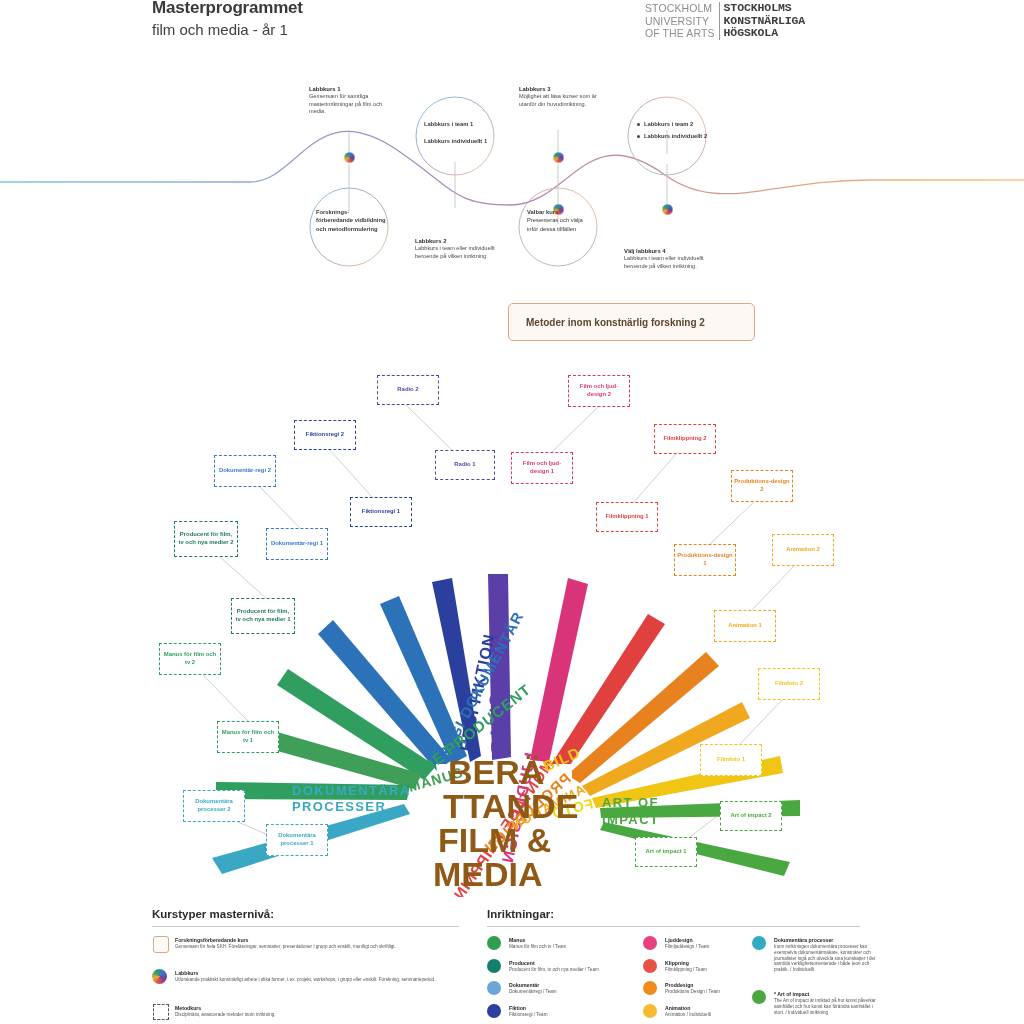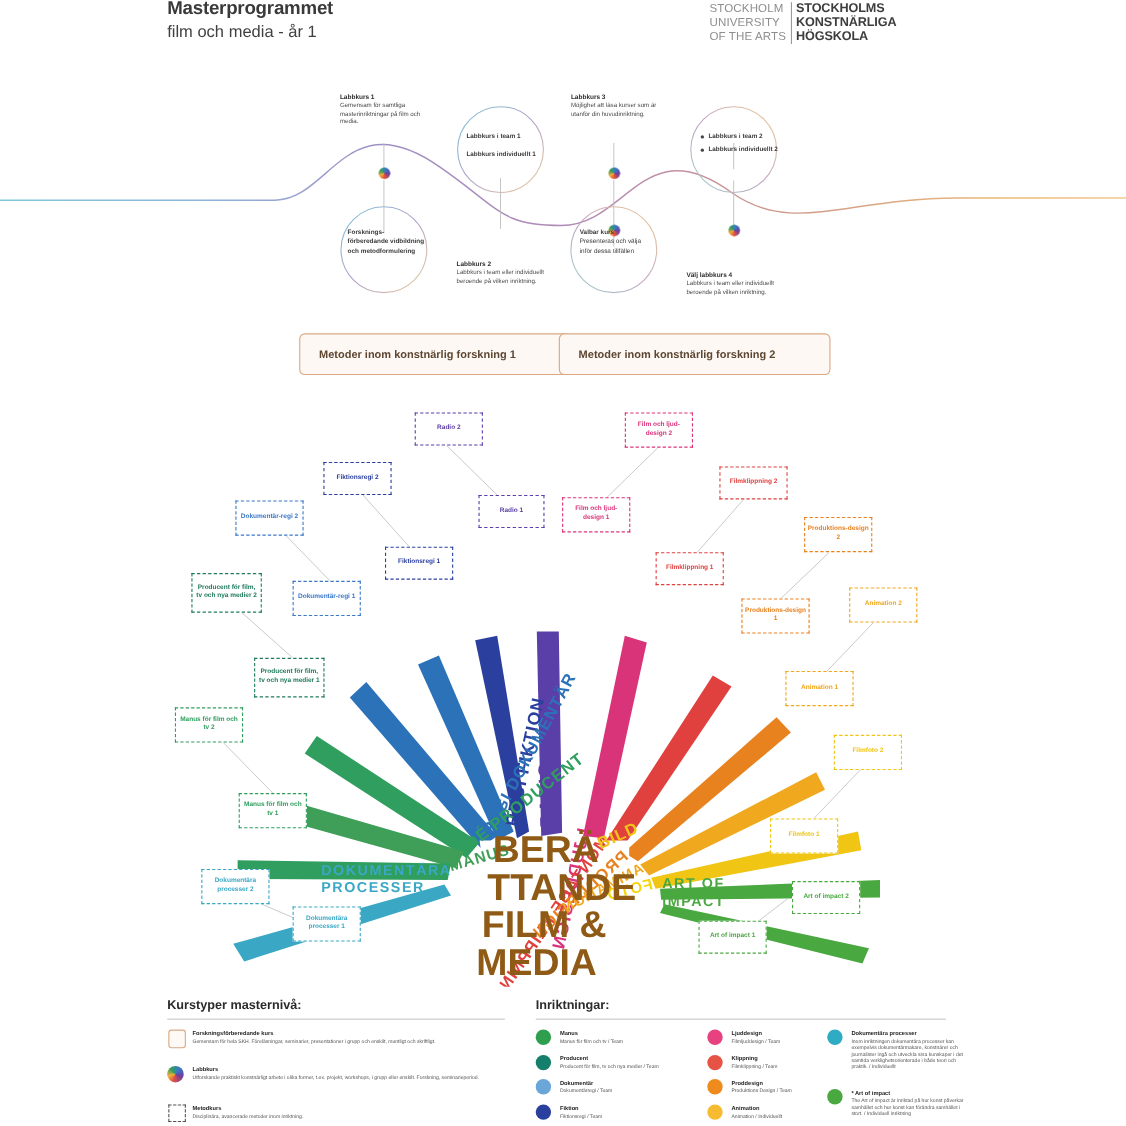--- a/index.html
+++ b/index.html
@@ -14,21 +14,21 @@
   }
   #page{position:relative;width:1024px;height:1024px;overflow:hidden;}
 
   
   .header{position:absolute;left:0;top:0;width:1024px;height:60px;}
   .hdr-title{position:absolute;left:152px;top:-2px;font-size:17px;font-weight:bold;letter-spacing:-.2px;color:#3a3a3a;}
   .hdr-sub{position:absolute;left:152px;top:21px;font-size:15px;font-weight:normal;color:#404040;}
   .logo{position:absolute;left:645px;top:2px;display:flex;align-items:flex-start;}
   .logo-left{text-align:left;font-size:10.5px;line-height:12.6px;color:#8d8d8d;letter-spacing:.1px;padding-right:4px;}
   .logo-div{width:1px;background:#9a9a9a;align-self:stretch;}
-  .logo-right{text-align:left;font-size:11.5px;line-height:12.6px;color:#3d3d3d;font-weight:bold;letter-spacing:-.1px;padding-left:4px;}
+  .logo-right{text-align:left;font-size:11.5px;line-height:12.6px;color:#3d3d3d;font-weight:bold;letter-spacing:-.1px;padding-left:4px;font-family:Liberation Mono, monospace;}
 
   
   .timeline{position:absolute;left:0;top:62px;width:1024px;height:215px;}
   .tl-svg{position:absolute;left:0;top:0;}
   .tl-note{position:absolute;font-size:5.6px;line-height:7.4px;color:#4a4a4a;width:86px;}
   .tl-note b{font-size:5.9px;display:block;color:#2d2d2d;}
   .tl-circ-txt{position:absolute;font-size:5.8px;line-height:8.4px;color:#3a3a3a;text-align:left;}
   .tl-circ-txt b{font-weight:bold;}
   .tl-bullets{position:absolute;font-size:5.8px;line-height:8.2px;color:#3a3a3a;font-weight:bold;}
   .tl-bullets li{list-style:none;position:relative;margin:0 0 4px 0;}
@@ -160,21 +160,20 @@
     </div>
     <div class="tl-circ-txt" style="left:316px;top:146px;width:70px;">
       <b>Forsknings-förberedande vidbildning och metodformulering</b>
     </div>
     <div class="tl-circ-txt" style="left:527px;top:146px;width:64px;">
       <b>Valbar kurs</b>
       <span>Presenteras och välja inför dessa tillfällen</span>
     </div>
   </div>
 
-  <div class="metodbox" style="left:272px;top:303px;width:228px;">Metoder inom konstnärlig forskning 1</div>
   <div class="metodbox" style="left:508px;top:303px;width:228px;">Metoder inom konstnärlig forskning 2</div>
 
   <div class="fan">
     <svg width="1024" height="545" viewBox="0 0 1024 545">
       <g>
 
         <path d="M470,410 L432,230 L452,226 L481,404 Z" fill="#2b3f9e"></path>
         <path d="M492,408 L488,222 L508,222 L511,405 Z" fill="#5b3fa8"></path>
         <path d="M452,412 L380,252 L399,244 L467,404 Z" fill="#2b72b8"></path>
         <path d="M437,419 L318,282 L333,268 L452,408 Z" fill="#2b72b8"></path>

